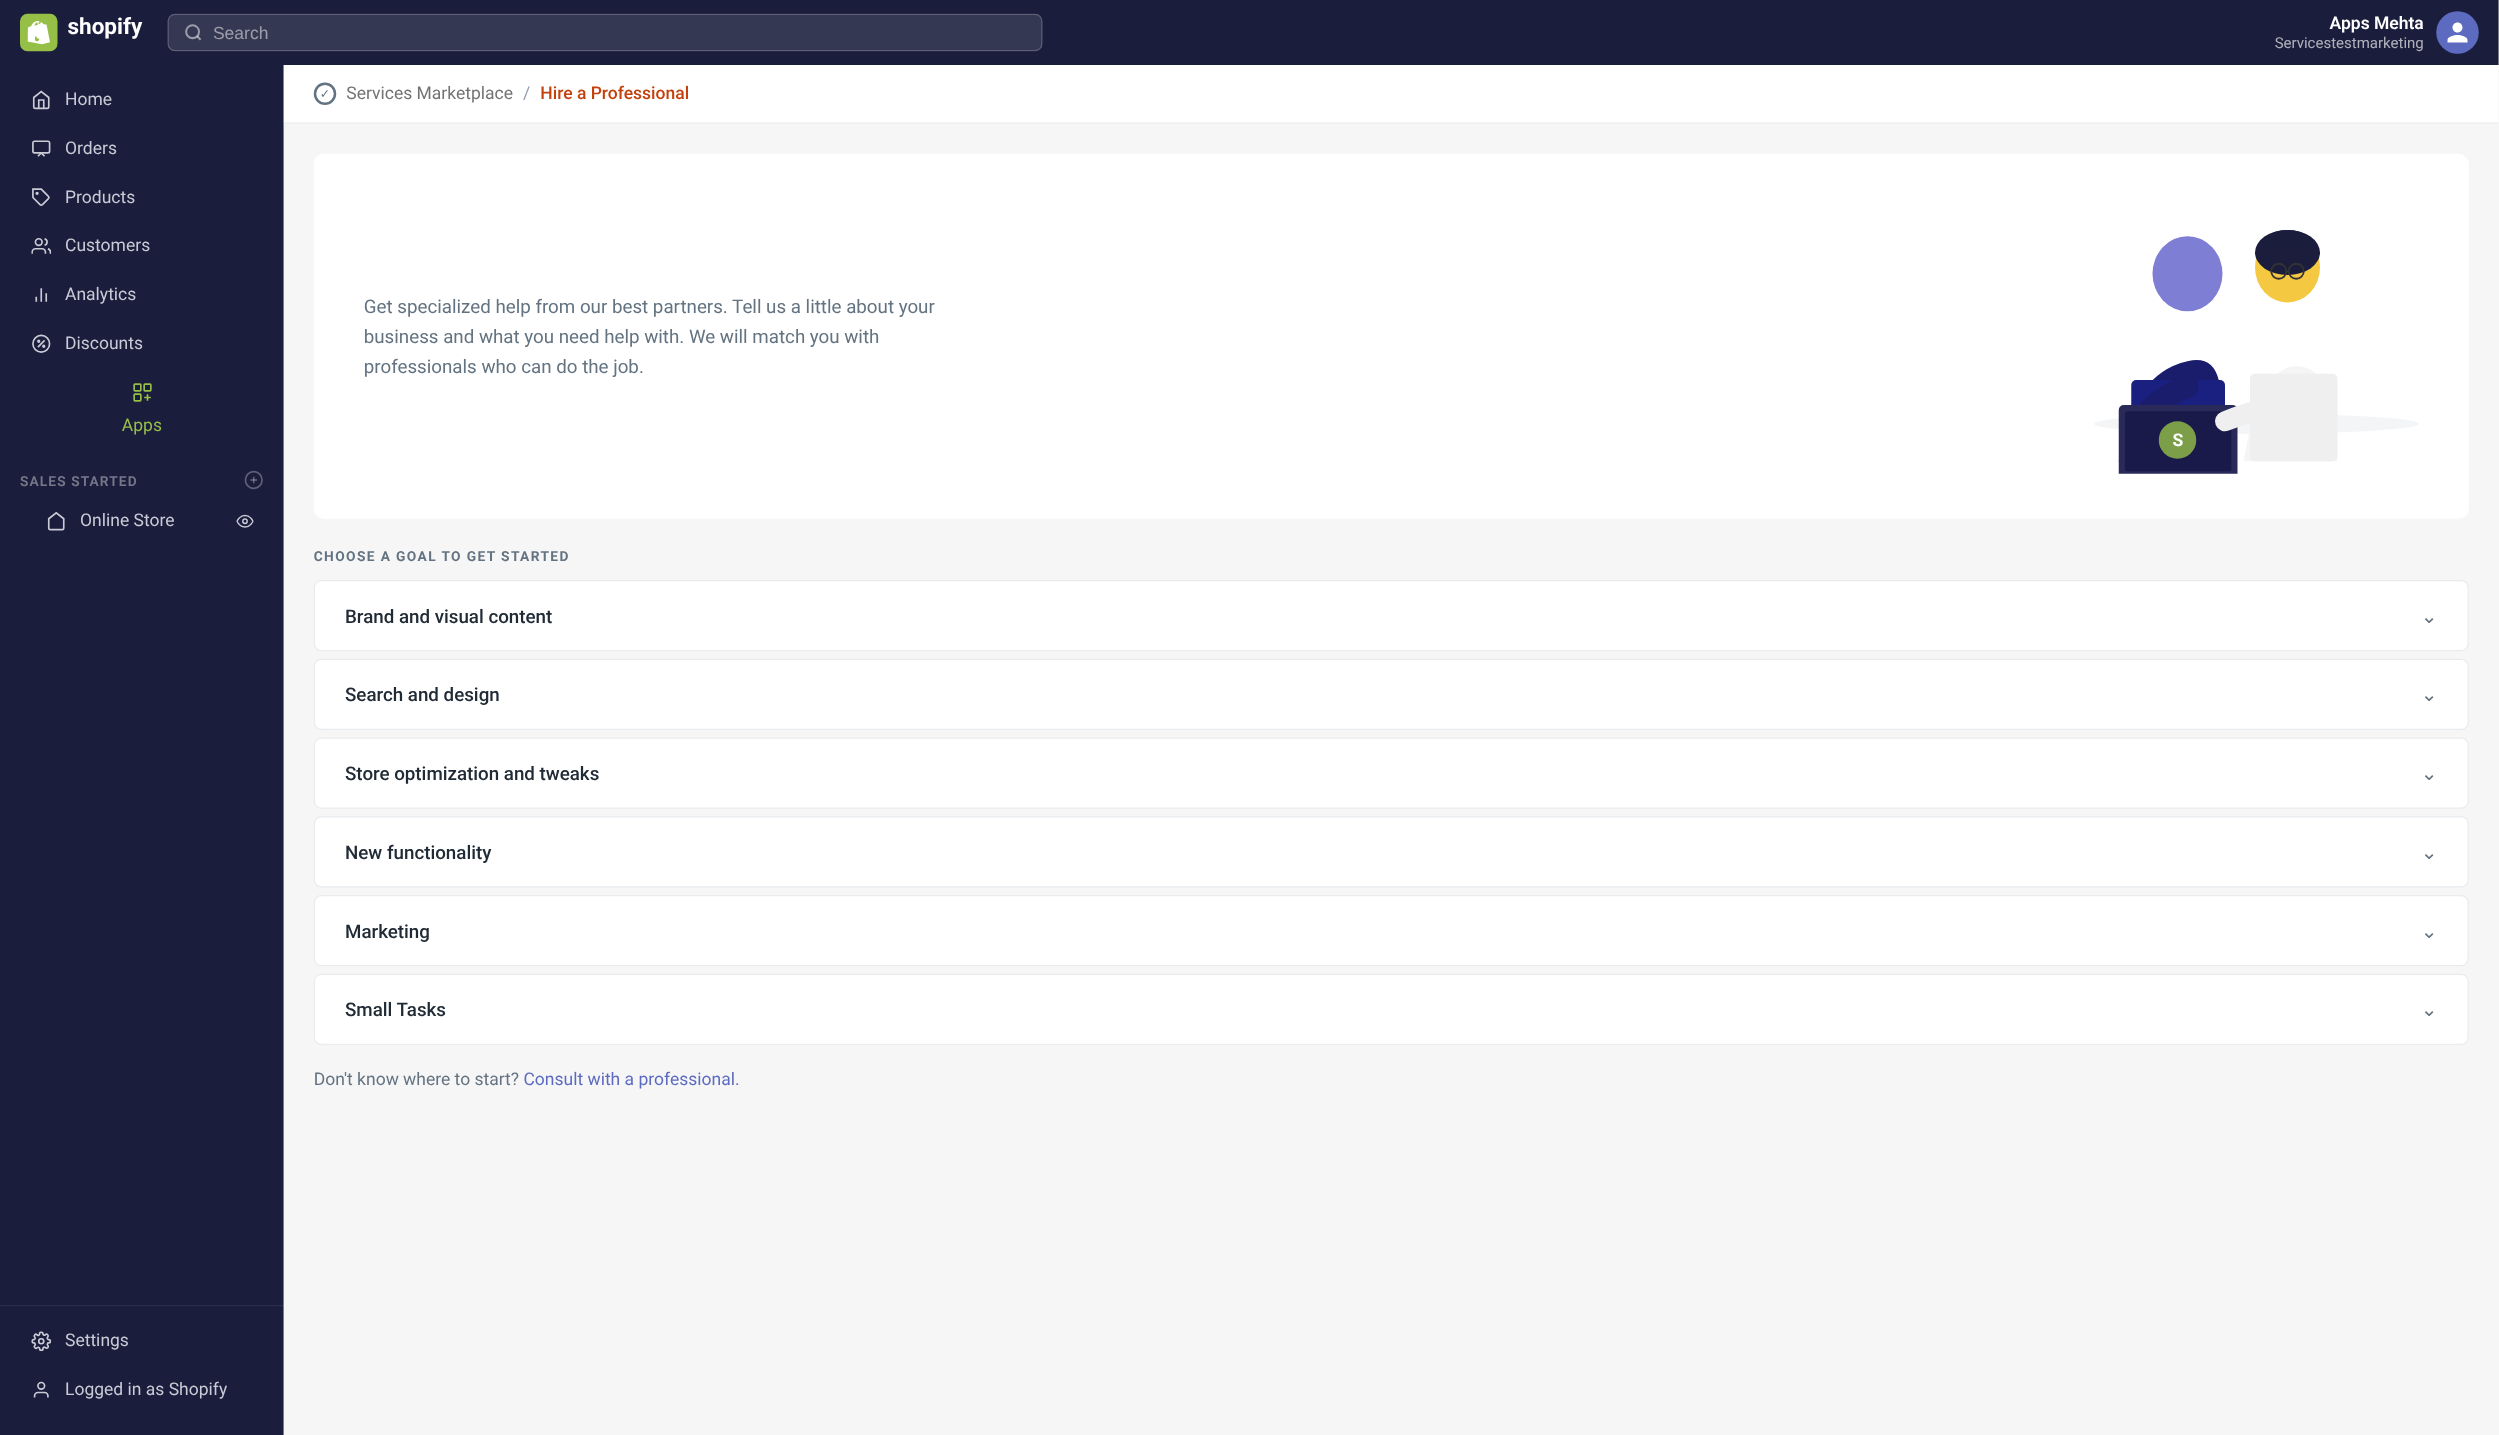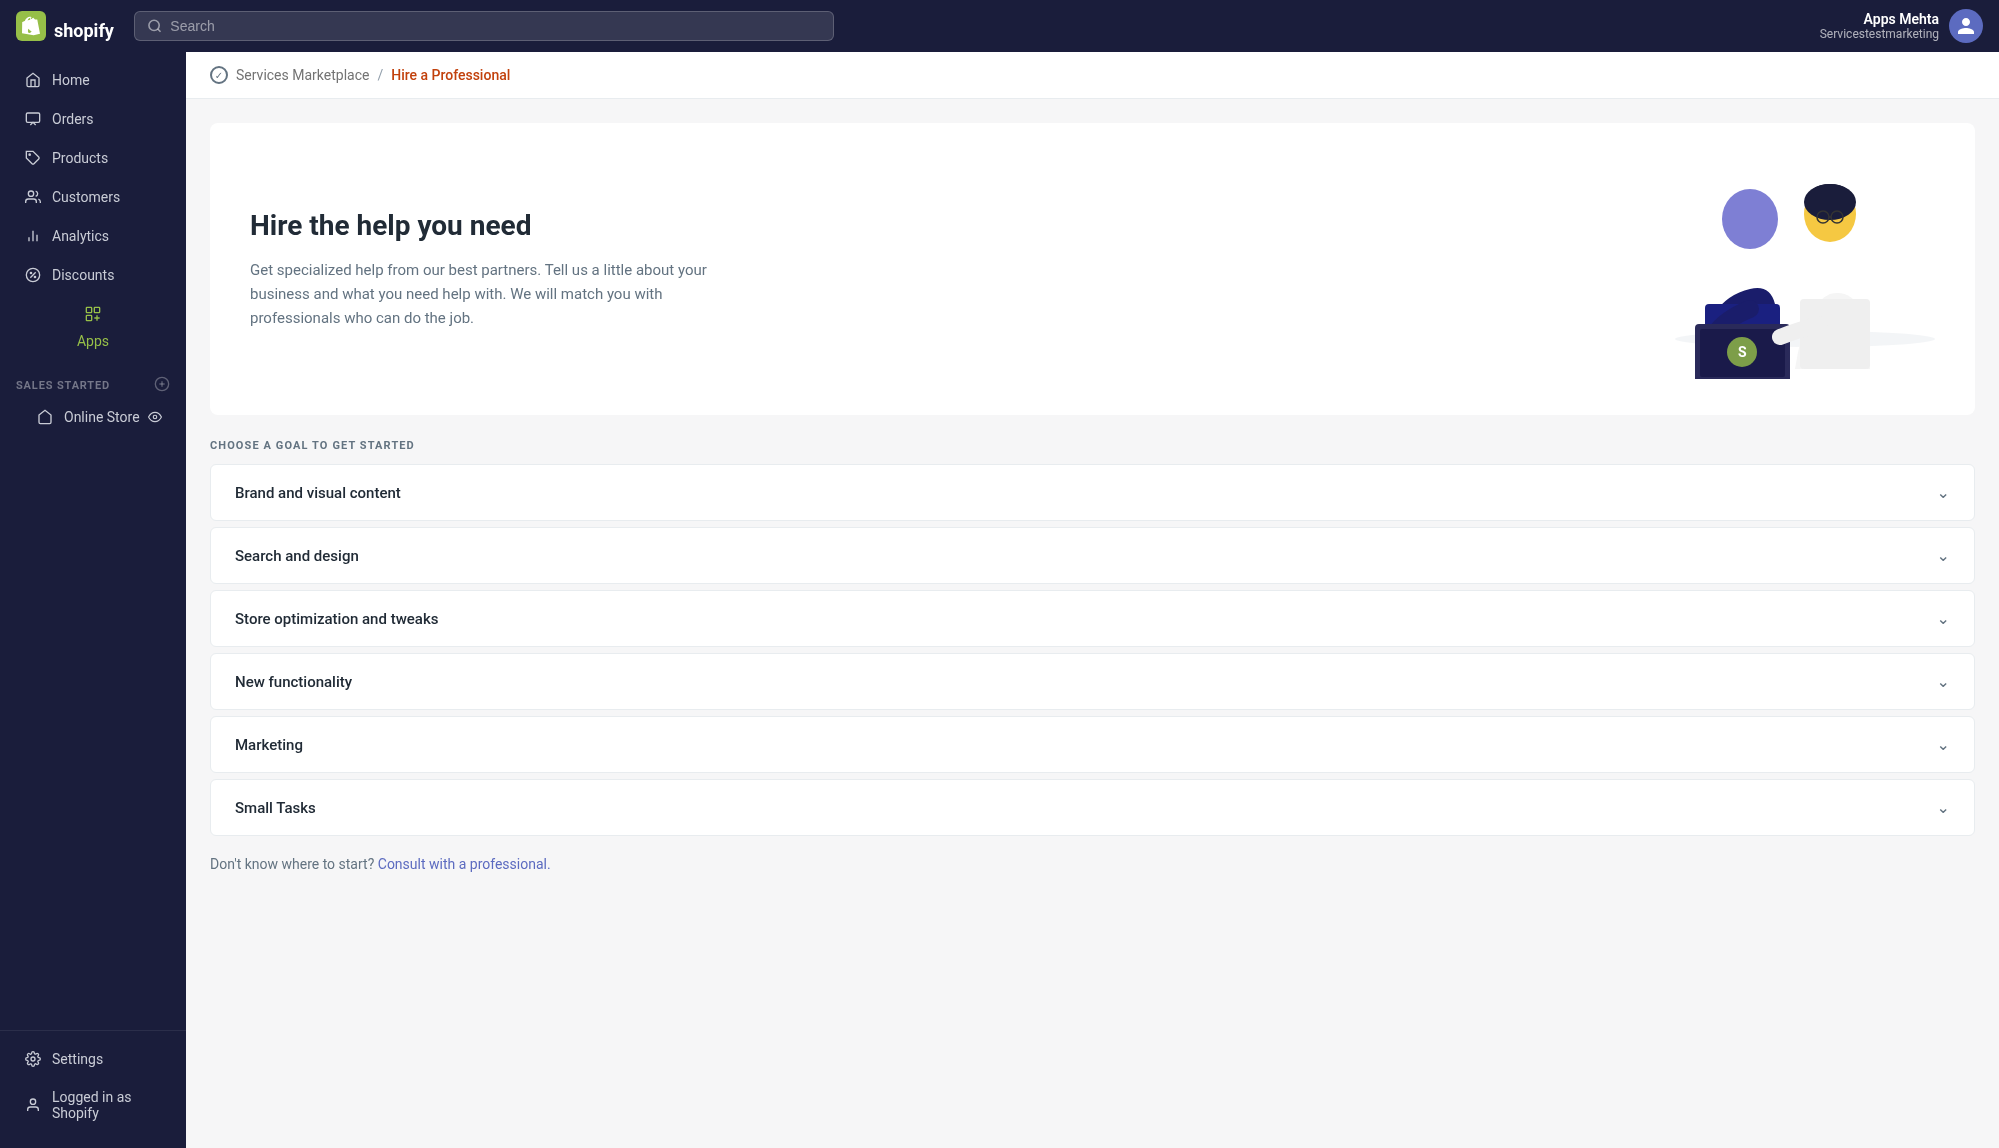--- a/index.html
+++ b/index.html
@@ -10,21 +10,21 @@
       background: #1a1d3b;
       height: 52px;
       display: flex;
       align-items: center;
       padding: 0 16px;
       flex-shrink: 0;
       z-index: 100;
     }
     .top-nav .logo {
       display: flex;
-      align-items: flex-end;
+      align-items: flex-start;
       gap: 8px;
       color: white;
       font-size: 18px;
       font-weight: 700;
       margin-right: 20px;
       text-decoration: none;
     }
     .logo-icon {
       background: #96bf48;
       width: 30px;
@@ -83,21 +83,21 @@
 
     
     .layout {
       display: flex;
       flex: 1;
       overflow: hidden;
     }
 
     
     .sidebar {
-      width: 186px;
+      width: 227px;
       background: #1a1d3b;
       color: #c9ccd6;
       display: flex;
       flex-direction: column;
       overflow-y: auto;
       flex-shrink: 0;
     }
     .sidebar-nav { padding: 8px 0; flex: 1; }
     .sidebar-item {
       display: flex;
@@ -430,21 +430,20 @@
       <div class="breadcrumb-icon">✓</div>
       <a class="breadcrumb-link" href="#">Services Marketplace</a>
       <span class="breadcrumb-sep">/</span>
       <span class="breadcrumb-current">Hire a Professional</span>
     </div>
 
     <div class="page-body">
 
       <div class="hero-section">
         <div class="hero-text">
-          <h1 class="hero-title">Hire the help you need</h1>
           <p class="hero-desc">Get specialized help from our best partners. Tell us a little about your business and what you need help with. We will match you with professionals who can do the job.</p>
         </div>
         <div class="hero-illustration">
           
           <svg class="illustration-svg" viewBox="0 0 340 220" fill="none" xmlns="http://www.w3.org/2000/svg">
 
             <ellipse cx="210" cy="180" rx="130" ry="8" fill="#e8ecef" opacity="0.5"></ellipse>
 
             <ellipse cx="155" cy="60" rx="28" ry="30" fill="#7e7fd4"></ellipse>
             <path d="M100 210 Q110 140 155 130 Q175 125 180 145 L185 210 Z" fill="#1a1d6b"></path>

